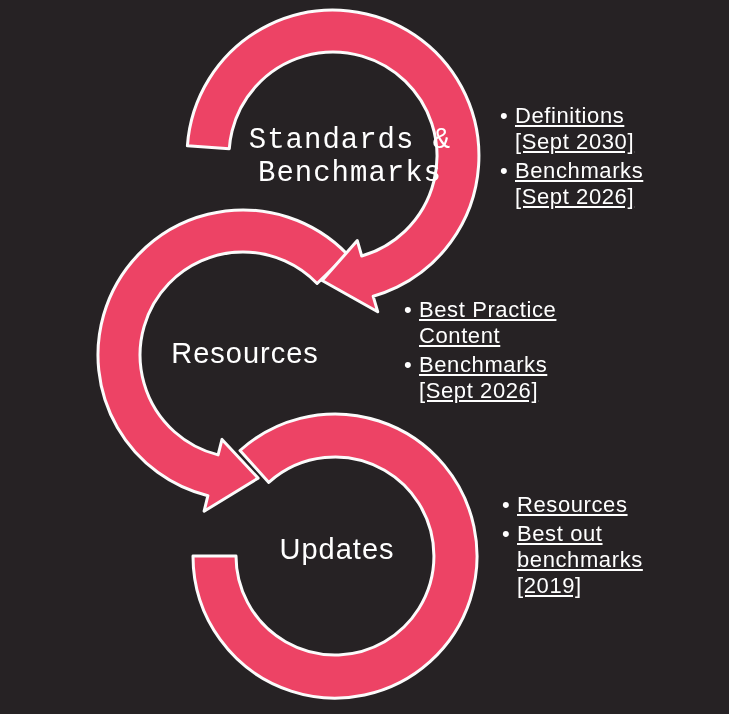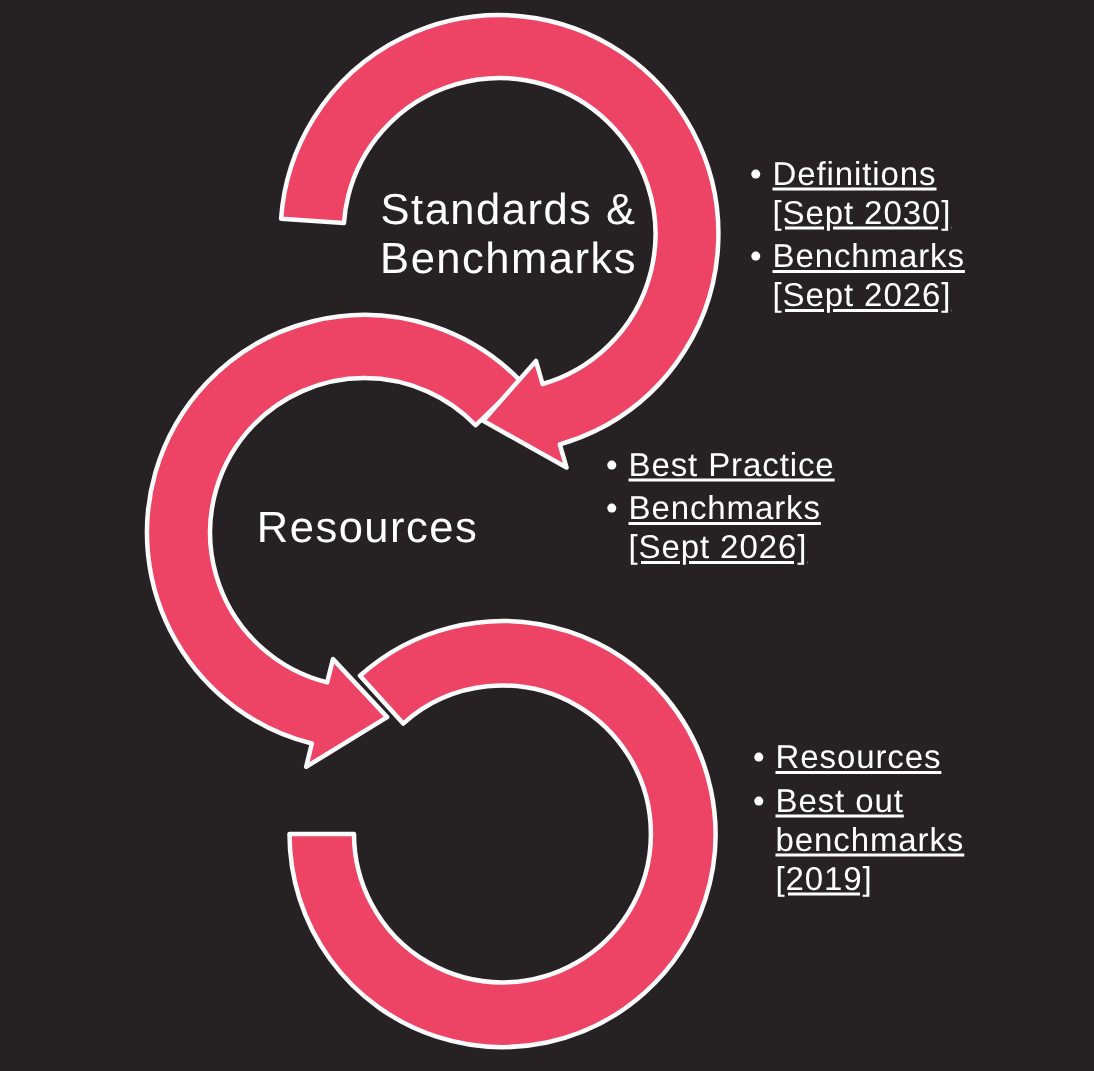--- a/index.html
+++ b/index.html
@@ -27,21 +27,21 @@
     position:absolute;
     transform:translate(-50%,-50%);
     color:var(--text);
     font-size:29px;
     line-height:33px;
     letter-spacing:1px;
     text-align:center;
     white-space:nowrap;
   }
   .circle-label .lline{display:block;}
-  #label-0{left:339px;top:157px;}
+  #label-0{left:350px;top:157px;font-family:Liberation Mono, monospace;}
   #label-1{left:245px;top:353px;}
   #label-2{left:337px;top:549px;}
   .callout{
     position:absolute;
     margin:0;padding:0;list-style:none;
     color:var(--text);
     font-size:22px;
     line-height:26px;
     letter-spacing:0.6px;
   }
@@ -64,20 +64,23 @@
     <path id="arrow-3" class="arrow" d="M 240.0 450.5 A 142 142 0 0 1 473.9 526.5 A 142 142 0 0 1 291.1 691.1 A 142 142 0 0 1 193.0 556.0 L 236.0 556.0 A 99 99 0 0 0 384.5 641.7 A 99 99 0 0 0 384.5 470.3 A 99 99 0 0 0 268.8 482.4 Z"></path>
   </svg>
 
   <div id="label-0" class="circle-label">
       <span class="lline">Standards &amp;</span>
       <span class="lline">Benchmarks</span>
     </div>
   <div id="label-1" class="circle-label">
       <span class="lline">Resources</span>
     </div>
+  <div id="label-2" class="circle-label">
+      <span class="lline">Updates</span>
+    </div>
 
   <ul id="callout-0" class="callout">
       <li class="bullet">
         <span class="dot">•</span>
         <span class="blines">
           <span class="bline">Definitions</span>
           <span class="bline">[Sept 2030]</span>
         </span>
       </li>
       <li class="bullet">
@@ -86,20 +89,21 @@
           <span class="bline">Benchmarks</span>
           <span class="bline">[Sept 2026]</span>
         </span>
       </li>
     </ul>
   <ul id="callout-1" class="callout">
       <li class="bullet">
         <span class="dot">•</span>
         <span class="blines">
           <span class="bline">Best Practice</span>
+          <span class="bline">Content</span>
         </span>
       </li>
       <li class="bullet">
         <span class="dot">•</span>
         <span class="blines">
           <span class="bline">Benchmarks</span>
           <span class="bline">[Sept 2026]</span>
         </span>
       </li>
     </ul>

